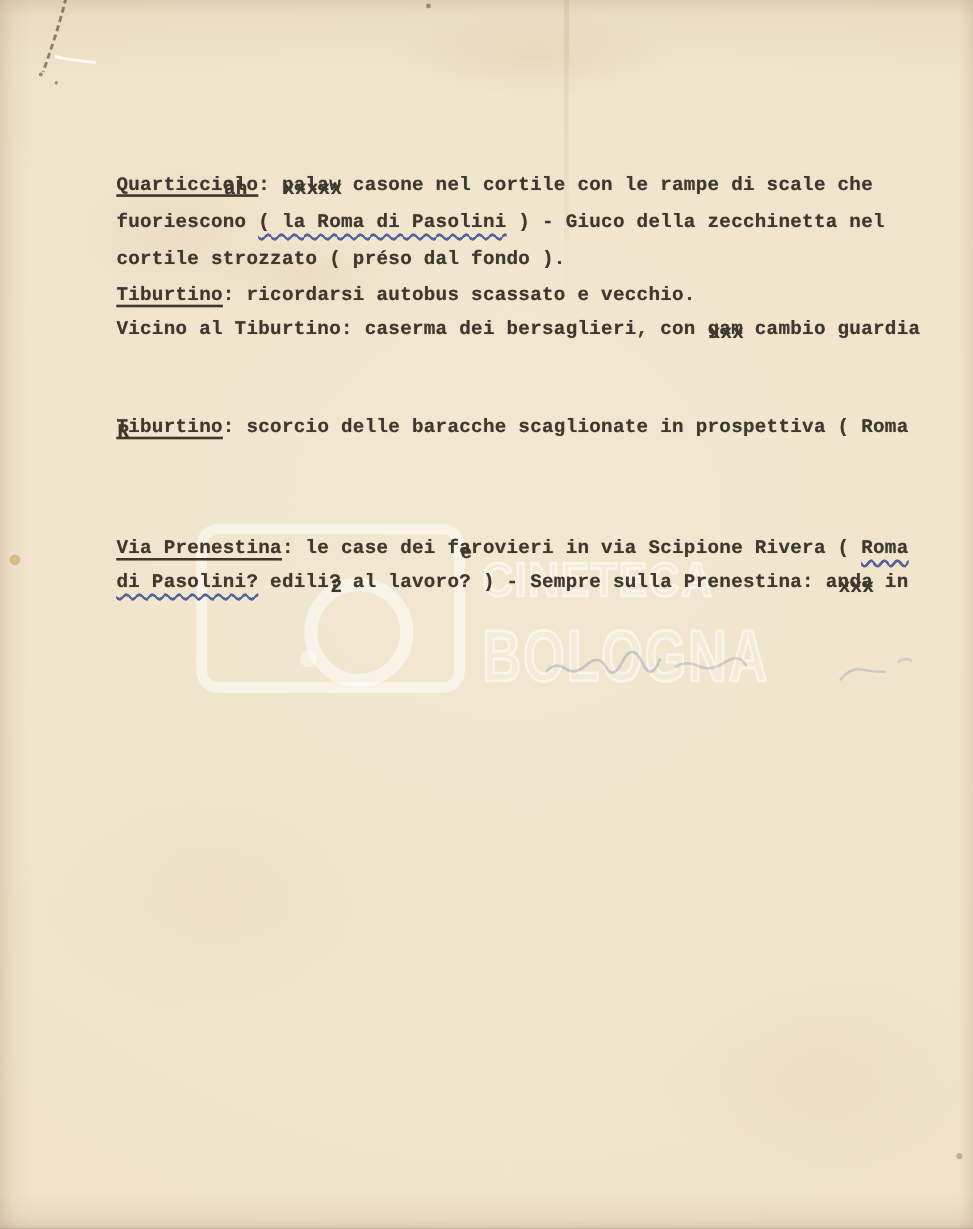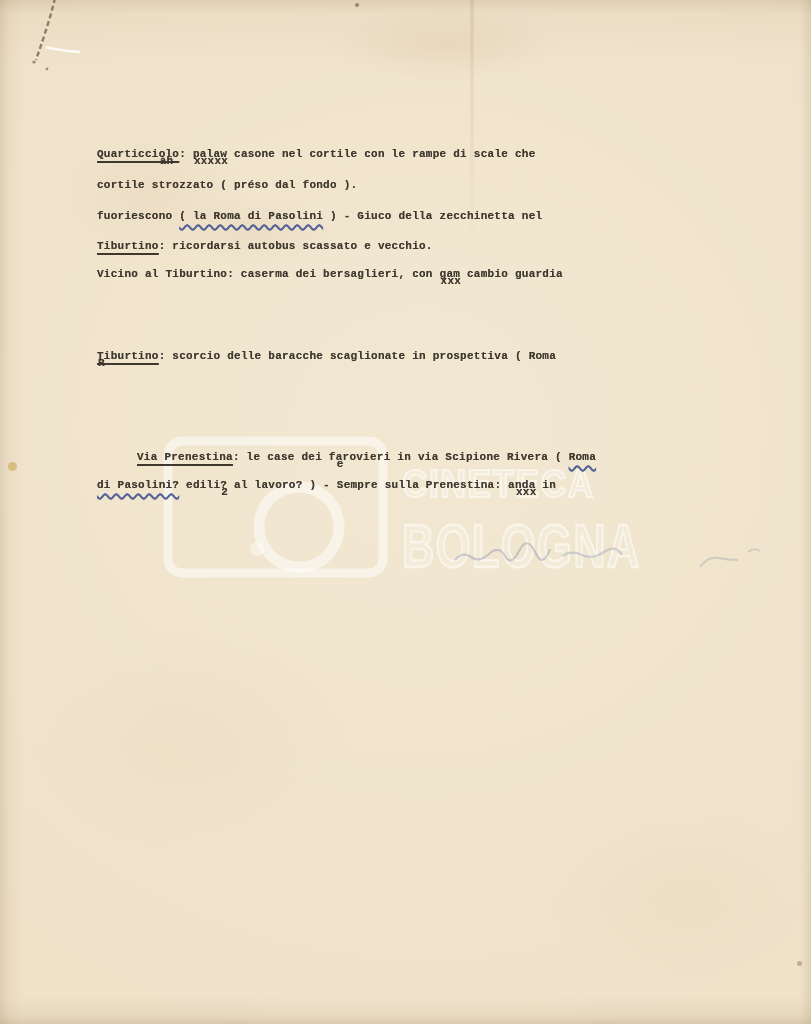--- a/index.html
+++ b/index.html
@@ -10,21 +10,21 @@
       linear-gradient(90deg, rgba(150,118,78,.20) 0px, rgba(150,118,78,.06) 10px, rgba(150,118,78,0) 24px),
       linear-gradient(270deg, rgba(150,118,78,.16) 0px, rgba(150,118,78,0) 12px),
       linear-gradient(180deg, rgba(165,135,95,.24) 0px, rgba(165,135,95,.07) 14px, rgba(165,135,95,0) 64px),
       linear-gradient(0deg, rgba(150,118,78,.24) 0px, rgba(150,118,78,.09) 8px, rgba(150,118,78,0) 28px),
       #efe2c9;
     font-family:"Liberation Mono", monospace;
   }
   
   #typed-area{
     position:absolute;inset:0;
-    font-size:11px;font-weight:700;letter-spacing:.25px;
+    font-size:16px;font-weight:700;letter-spacing:.25px;
     color:#3e382f;text-shadow:0 0 .6px rgba(62,56,47,.65);
   }
   .para{position:absolute;left:97px;}
   .tline{white-space:pre;line-height:22px;}
   .seg{position:relative;}
   .seg.heading{
     text-decoration-line:underline;
     text-decoration-thickness:1.6px;
     text-underline-offset:4px;
   }
@@ -97,32 +97,32 @@
       <circle cx="299" cy="527" r="40" fill="none" stroke="rgba(255,255,255,.52)" stroke-width="11"></circle>
       <circle cx="257" cy="549" r="7" fill="rgba(255,255,255,.45)"></circle>
     </svg>
     <div class="wm-text wm-t1">CINETECA</div>
     <div class="wm-text wm-t2">BOLOGNA</div>
   </div>
 
   <div id="typed-area">
       <div class="para" style="top: 143px;">
         <div class="tline" style="height: 31px;"><span class="seg heading ov" data-over="         àh">Quarticciolo</span><span class="seg plain">: </span><span class="seg plain ov" data-over="xxxxx">palaw</span><span class="seg plain"> casone nel cortile con le rampe di scale che</span></div>
+        <div class="tline" style="height: 31px;"><span class="seg plain">fuoriescono </span><span class="seg wavy">( la Roma di Pasolini</span><span class="seg plain"> ) - Giuco della zecchinetta nel</span></div>
         <div class="tline" style="height: 31px;"><span class="seg plain">cortile strozzato ( préso dal fondo ).</span></div>
-        <div class="tline" style="height: 31px;"><span class="seg plain">fuoriescono </span><span class="seg wavy">( la Roma di Pasolini</span><span class="seg plain"> ) - Giuco della zecchinetta nel</span></div>
       </div>
       <div class="para" style="top: 235px;">
         <div class="tline" style="height: 28px;"><span class="seg heading">Tiburtino</span><span class="seg plain">: ricordarsi autobus scassato e vecchio.</span></div>
         <div class="tline" style="height: 28px;"><span class="seg plain">Vicino al Tiburtino: caserma dei bersaglieri, con </span><span class="seg plain ov" data-over="xxx">gam</span><span class="seg plain"> cambio guardia</span></div>
       </div>
       <div class="para" style="top: 345px;">
         <div class="tline" style="height: 27px;"><span class="seg heading ov" data-over="R">Tiburtino</span><span class="seg plain">: scorcio delle baracche scaglionate in prospettiva ( Roma</span></div>
       </div>
       <div class="para" style="top: 446px;">
-        <div class="tline" style="height: 28px; margin-left: 40px;"><span class="seg heading">Via Prenestina</span><span class="seg plain">: le case dei f</span><span class="seg plain ov" data-over="e">a</span><span class="seg plain">rovieri in via Scipione Rivera ( </span><span class="seg wavy">Roma</span></div>
+        <div class="tline" style="height: 28px;"><span class="seg heading">Via Prenestina</span><span class="seg plain">: le case dei f</span><span class="seg plain ov" data-over="e">a</span><span class="seg plain">rovieri in via Scipione Rivera ( </span><span class="seg wavy">Roma</span></div>
         <div class="tline" style="height: 28px;"><span class="seg wavy">di Pasolini?</span><span class="seg plain"> edili</span><span class="seg plain ov" data-over="2">?</span><span class="seg plain"> al lavoro? ) - Sempre sulla Prenestina: </span><span class="seg plain ov" data-over=" xxx">anda</span><span class="seg plain"> in</span></div>
       </div>
     </div>
 
   <svg class="overlay" width="811" height="1024">
     <path d="M455 560 q8 -9 16 -3 t18 -3 t16 2 t14 -5 t16 1 t15 -3" fill="none" stroke="rgba(105,125,165,.32)" stroke-width="2.2"></path>
     <path d="M562 556 q10 -6 20 -1 t22 -3 t18 3" fill="none" stroke="rgba(105,125,165,.28)" stroke-width="2.2"></path>
     <path d="M700 567 q8 -11 18 -9 t20 2" fill="none" stroke="rgba(105,125,165,.25)" stroke-width="2"></path>
     <path d="M748 552 q6 -5 12 -1" fill="none" stroke="rgba(105,125,165,.22)" stroke-width="2"></path>
   </svg>

